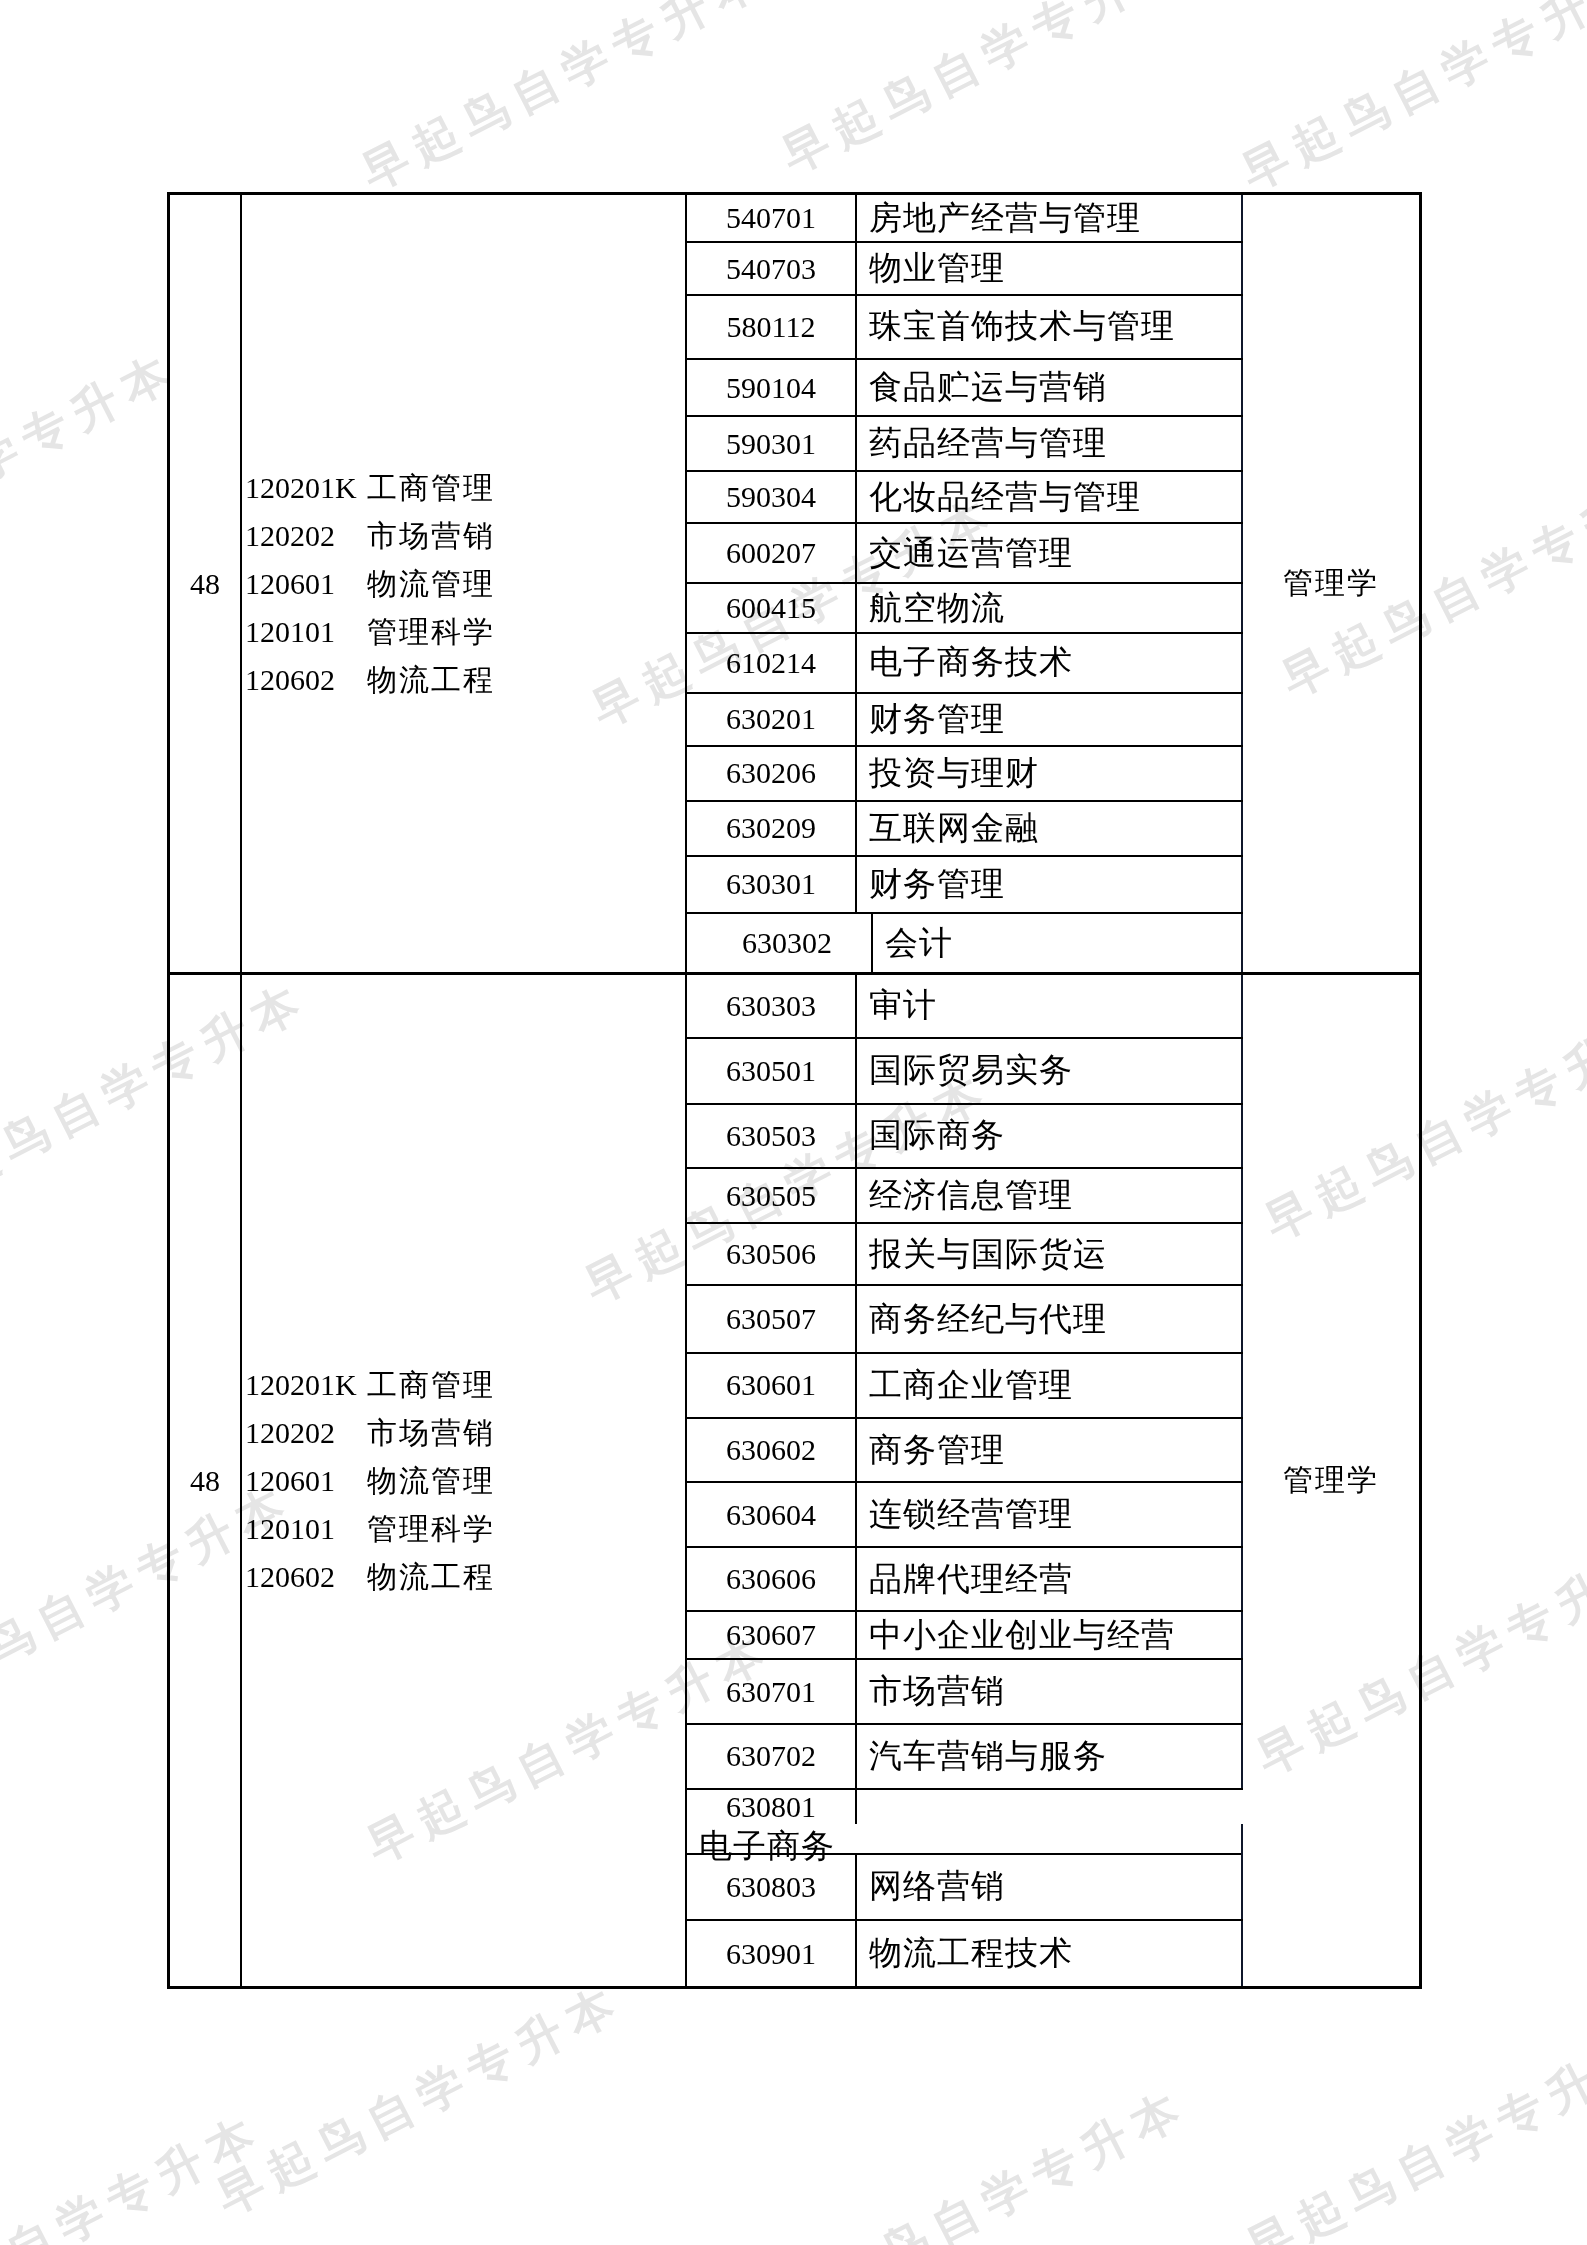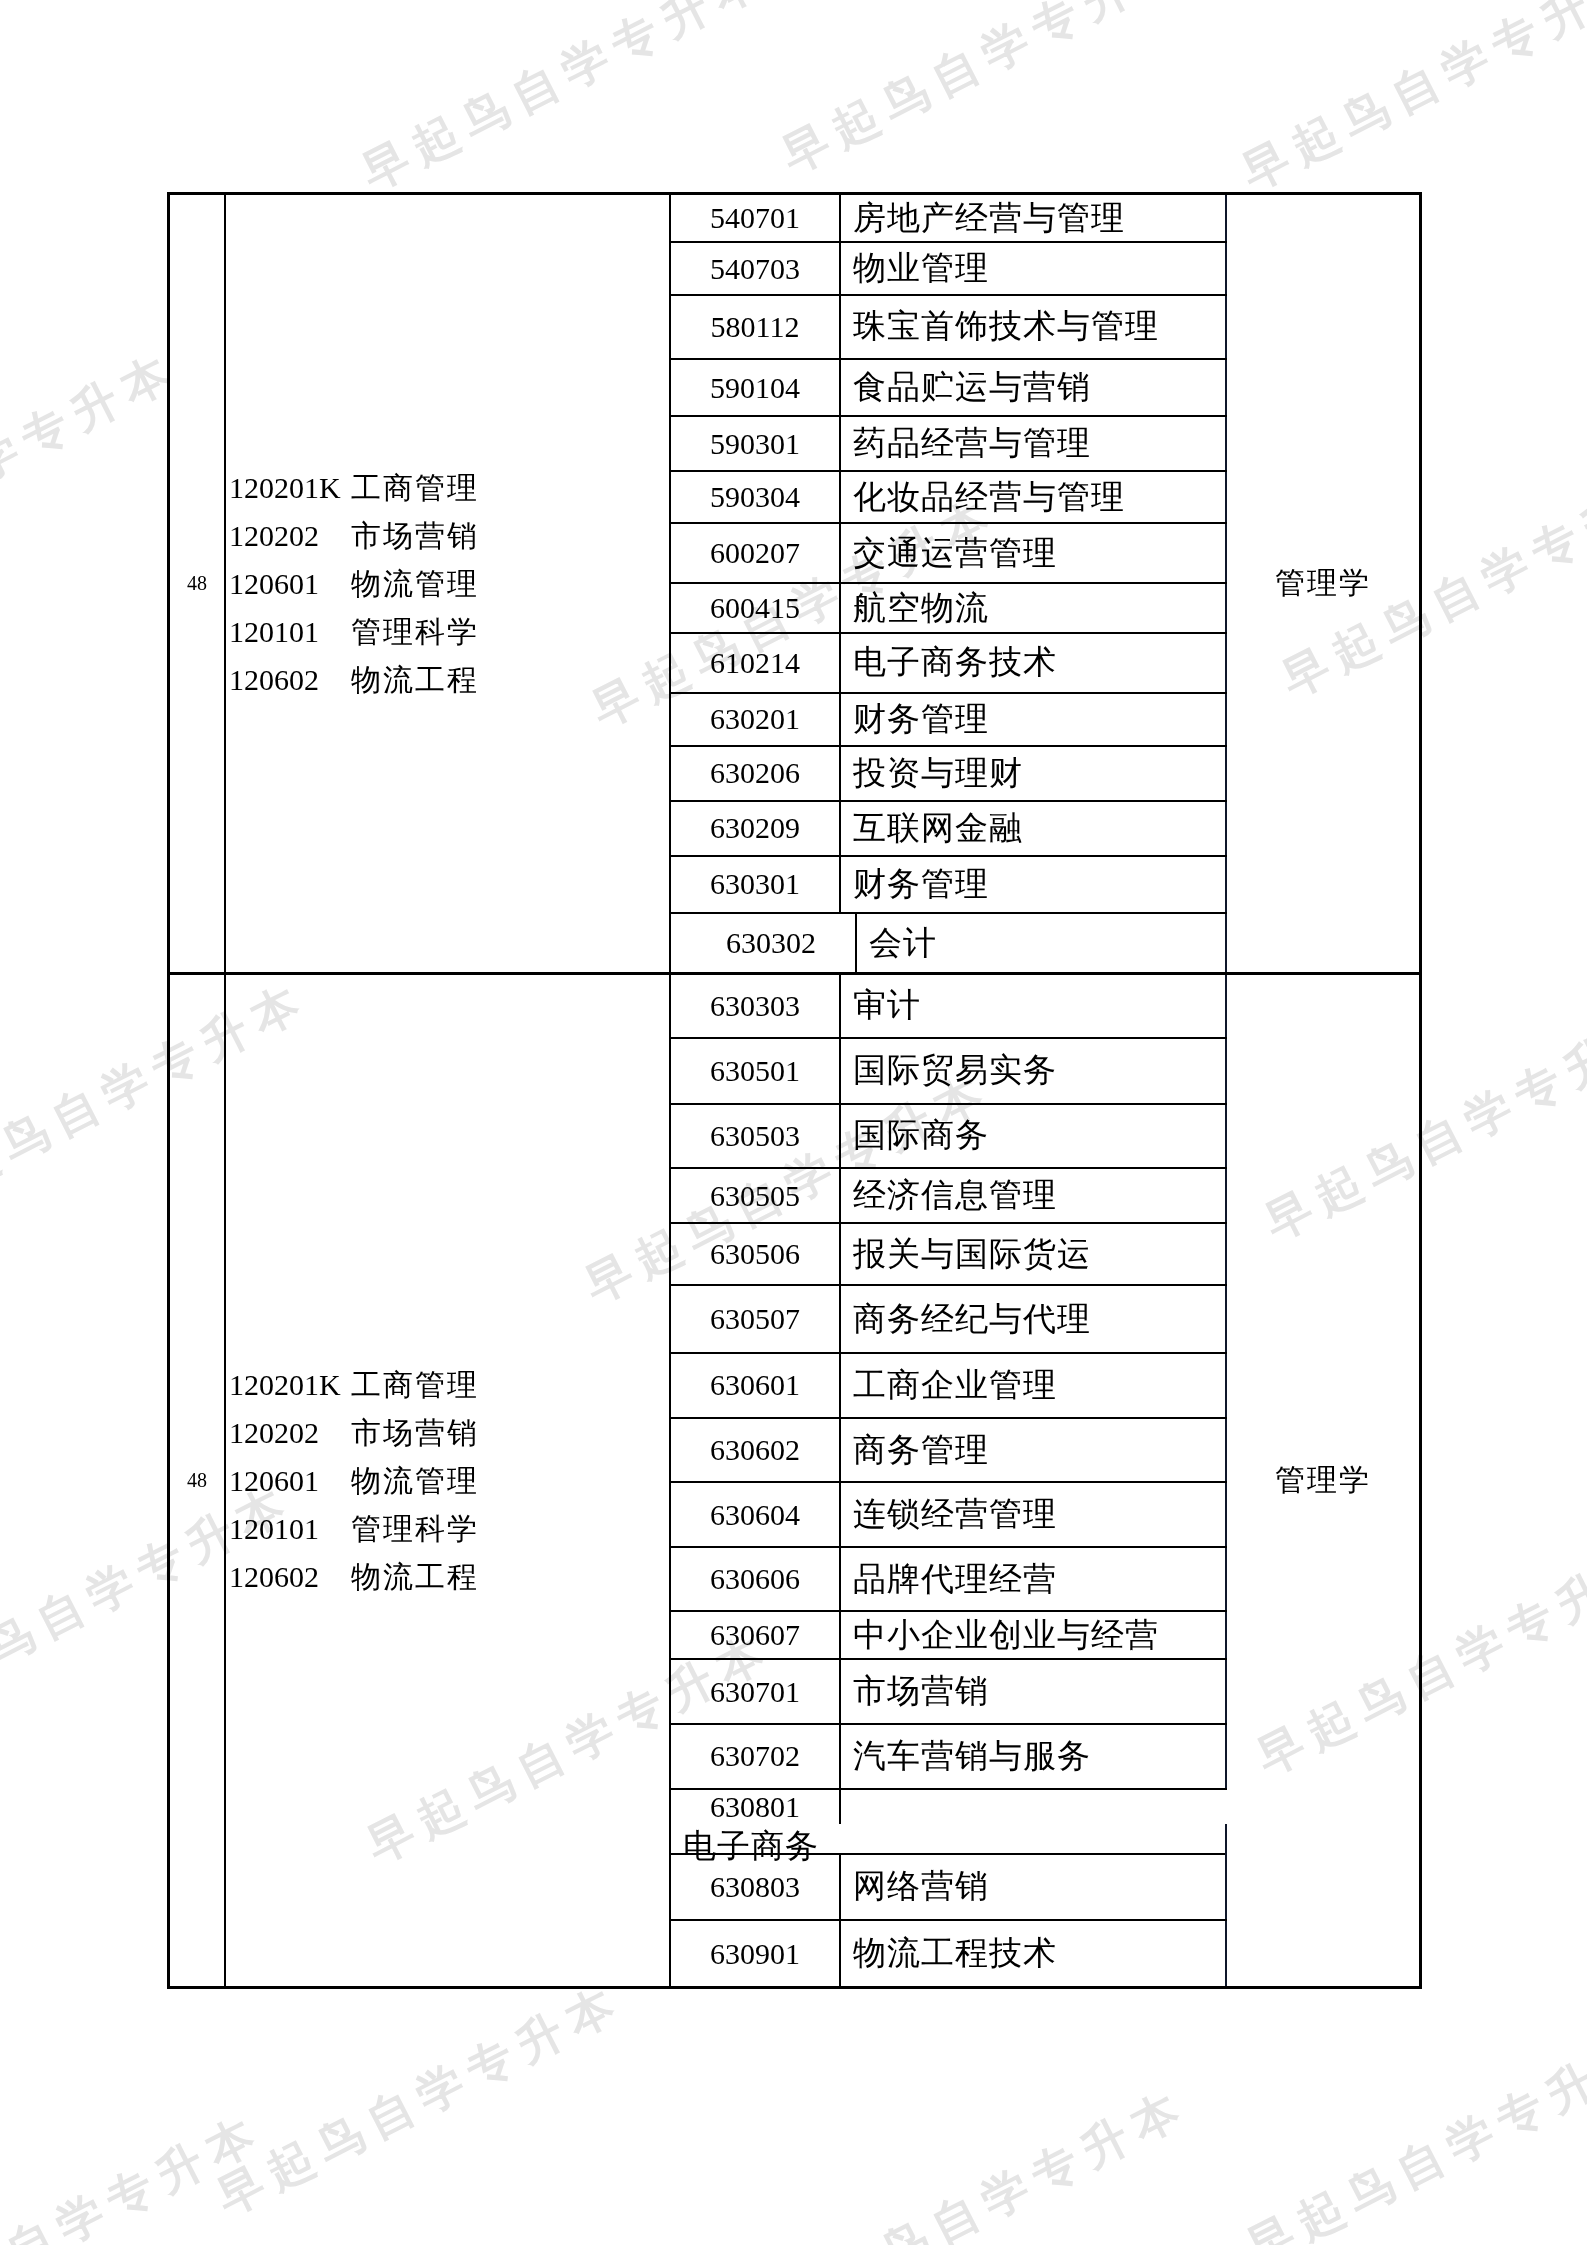--- a/index.html
+++ b/index.html
@@ -32,24 +32,24 @@
     width:1255px;height:1797px;
     box-sizing:border-box;
     border:3px solid #000;
     display:flex;flex-direction:column;
     z-index:1;
   }
   .group{display:flex;flex-basis:0;min-height:0;}
   .group.first{border-bottom:3px solid #000;}
   .cell{box-sizing:border-box;}
   .seq{
-    width:56px;
+    width:72px;
     border-right:2px solid #000;
     display:flex;align-items:center;justify-content:center;
-    font-size:20px;
+    font-size:30px;
   }
   .majors{
     width:445px;
     border-right:2px solid #000;
     display:flex;flex-direction:column;justify-content:center;
     padding-left:3px;
   }
   .major-line{display:flex;align-items:baseline;height:48px;line-height:48px;font-size:30px;}
   .major-code{width:122px;}
   .major-name{letter-spacing:2px;}

